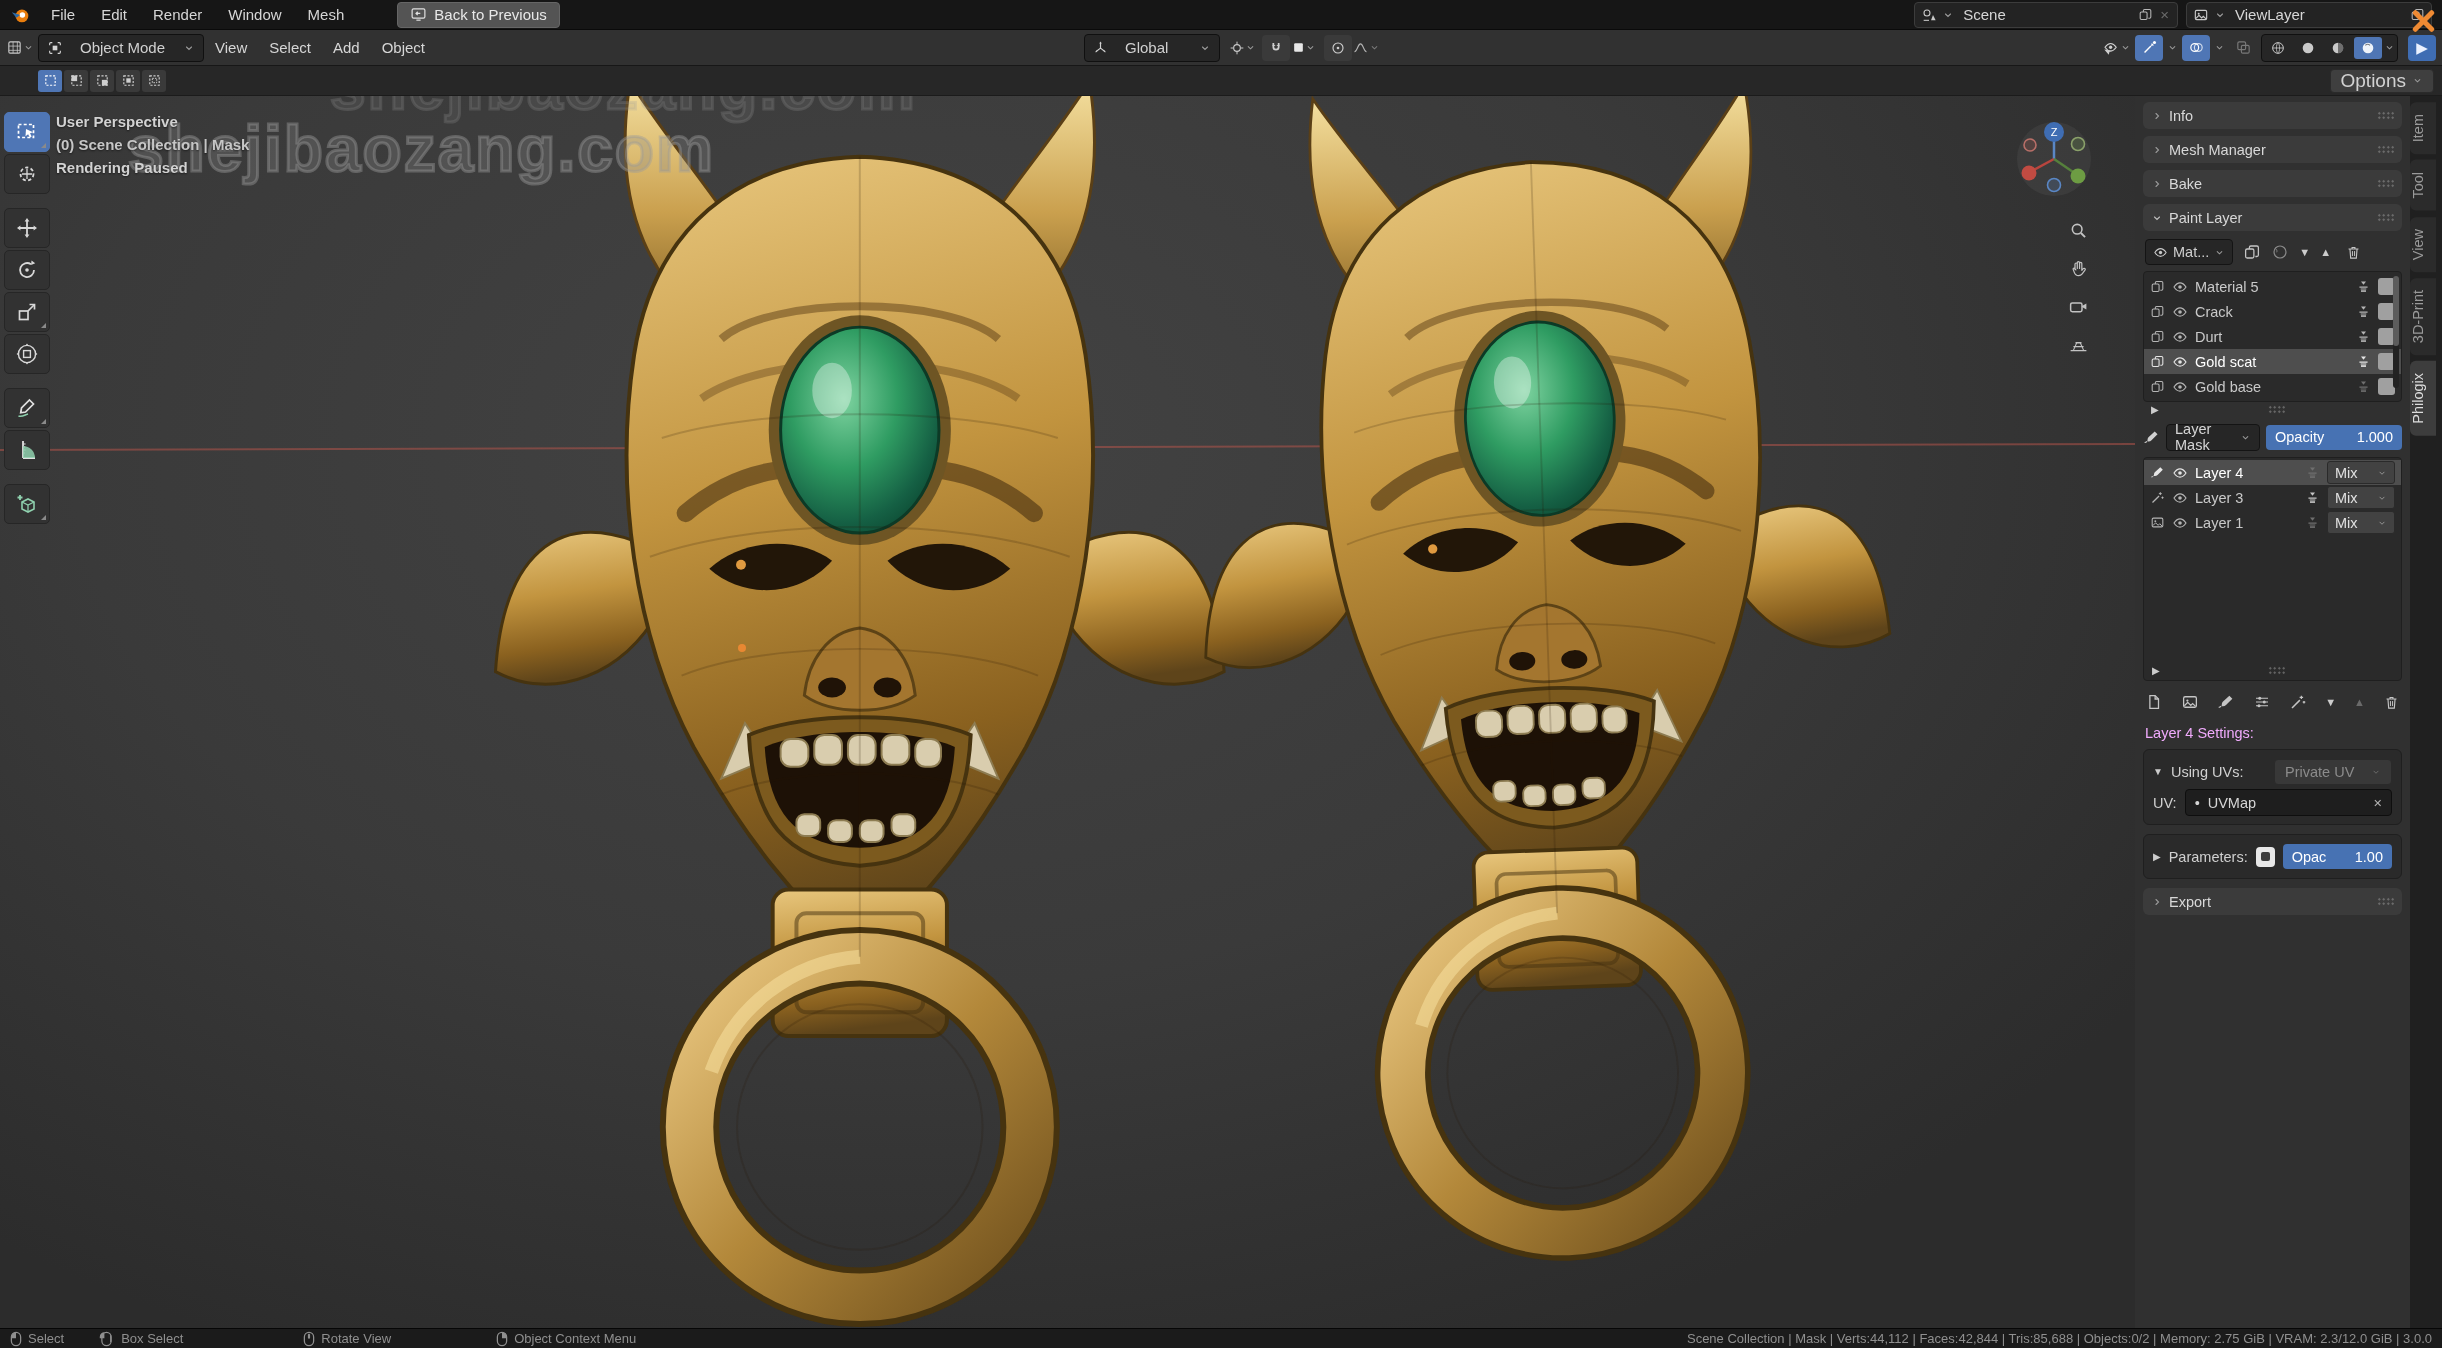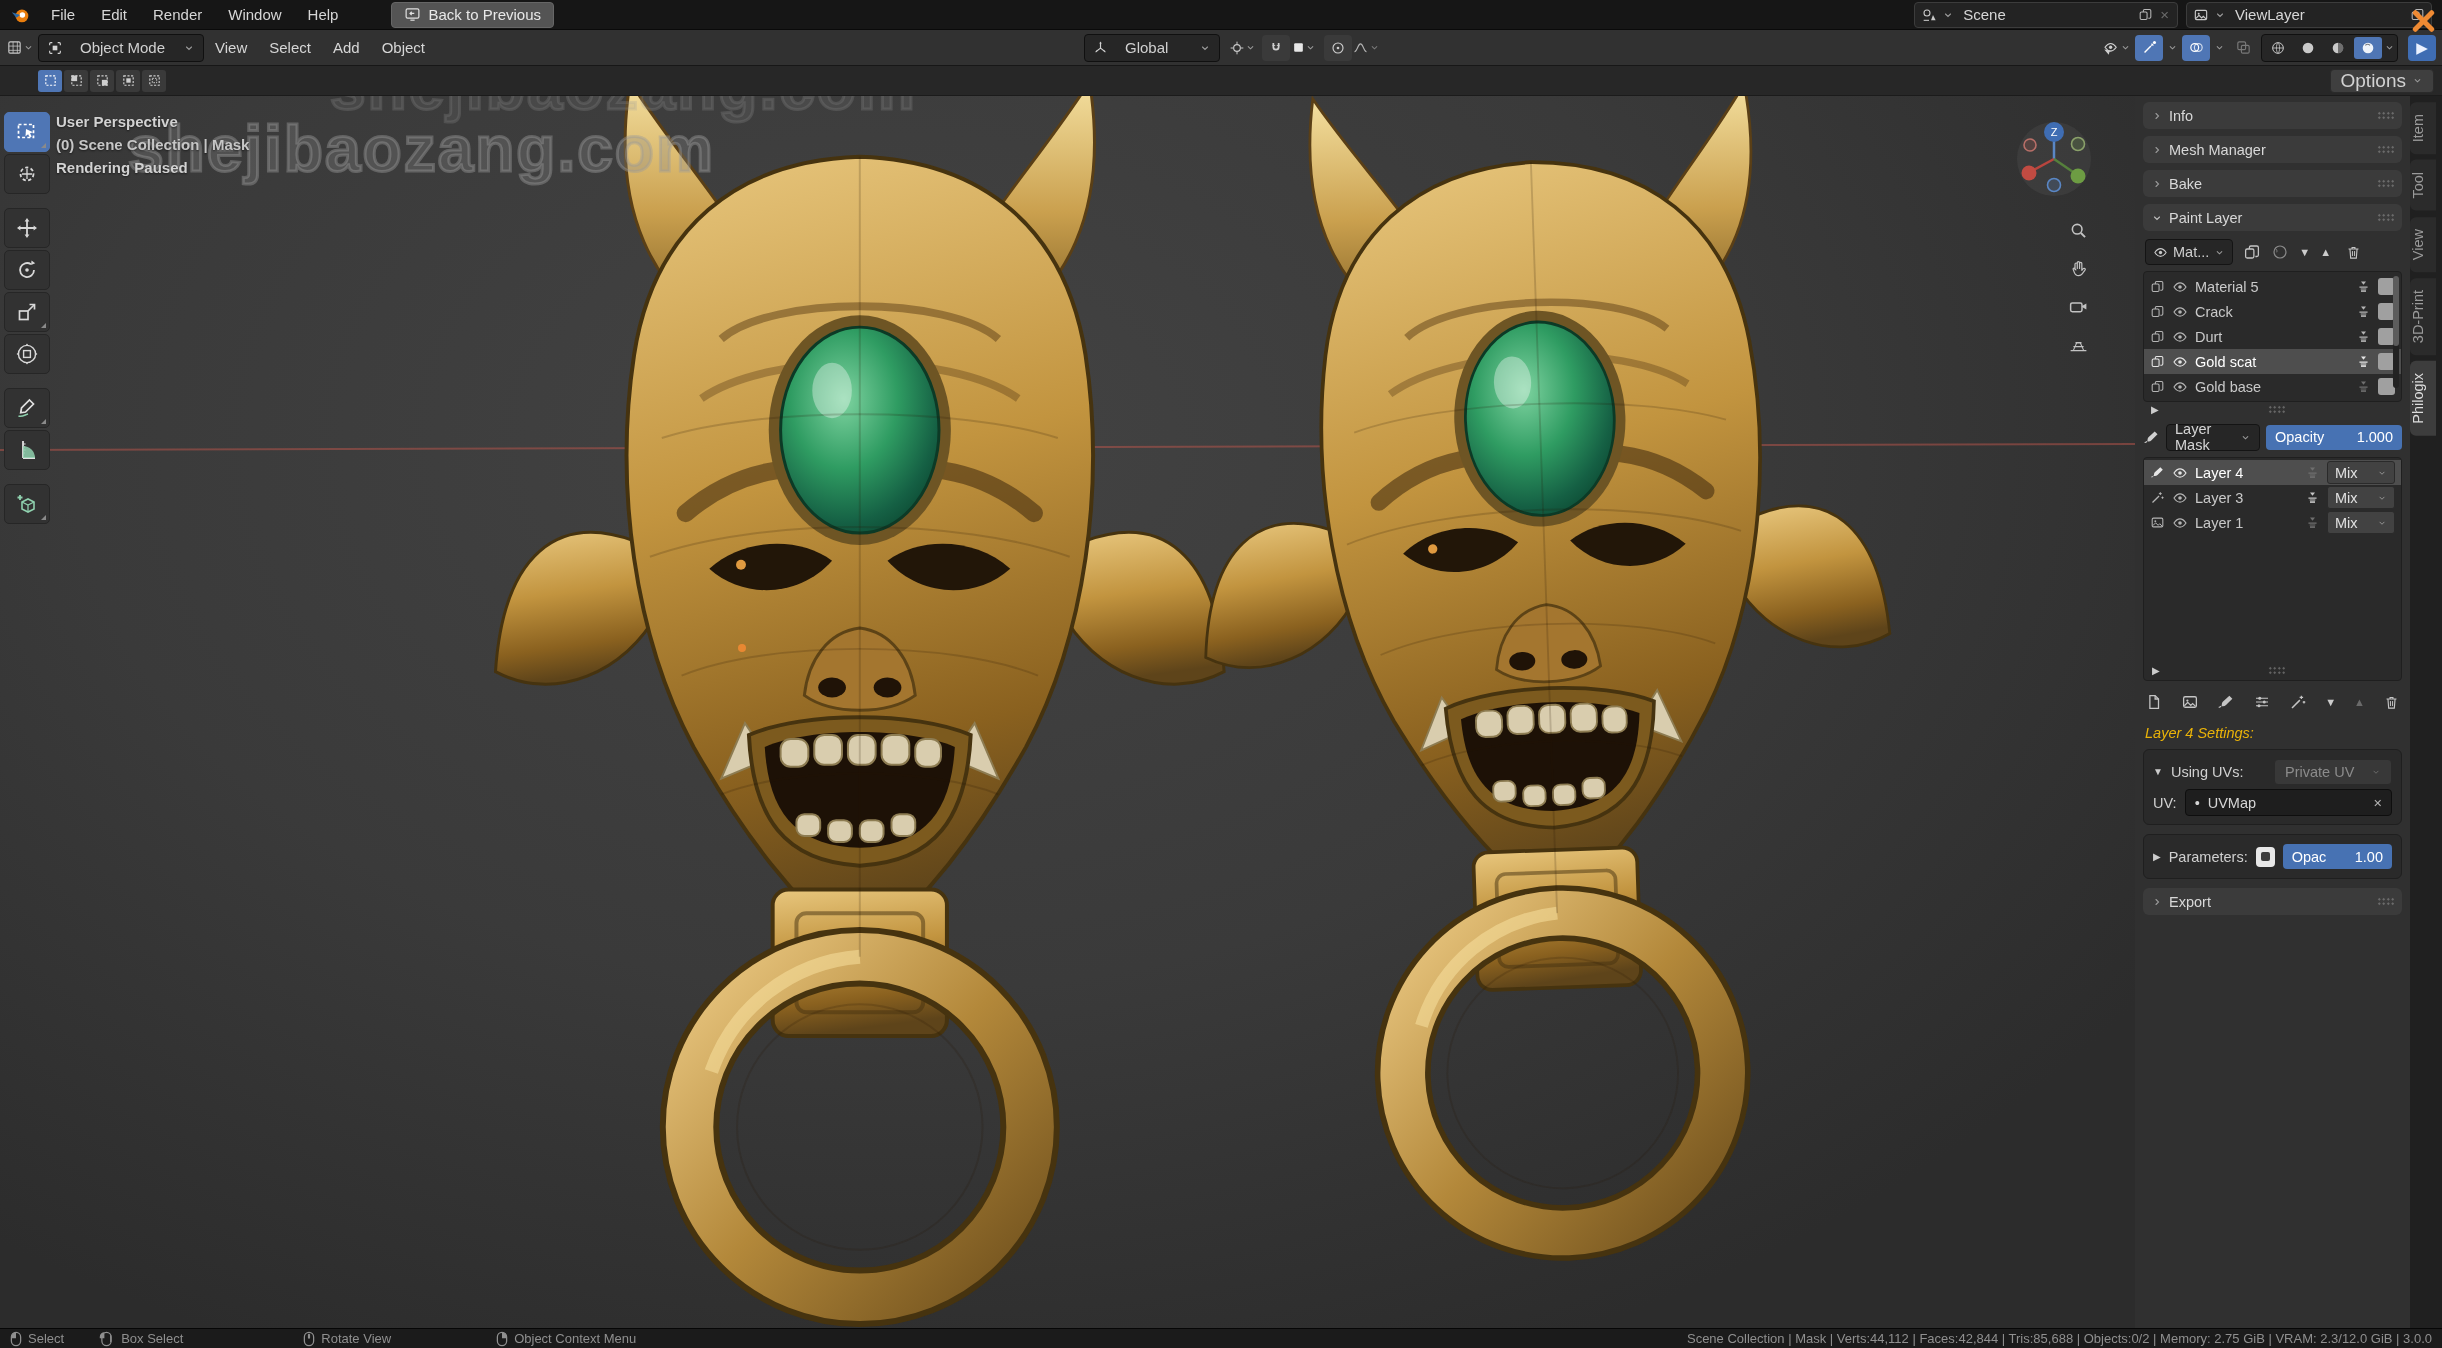--- a/index.html
+++ b/index.html
@@ -96,21 +96,21 @@
   .list-foot .dots{margin:0 auto}
   .lmrow{display:flex;align-items:center;gap:6px;height:28px;margin:6px 0;}
   .lm-dd{display:flex;align-items:center;gap:6px;background:#262626;border:1px solid #141414;border-radius:4px;
          height:25px;padding:0 8px;flex:1;color:#d6d6d6}
   .slider{display:flex;align-items:center;justify-content:space-between;background:#4772b3;border-radius:4px;
           height:25px;padding:0 9px;color:#fff;width:118px;}
   .mixbtn{display:flex;align-items:center;gap:6px;background:#424242;border:1px solid #2a2a2a;border-radius:3px;
           height:21px;padding:0 7px;color:#e0e0e0;width:52px;justify-content:space-between;}
   .spacer-empty{height:128px}
   .ltools{display:flex;align-items:center;justify-content:space-between;height:30px;margin:6px 2px;color:#c5c5c5;}
-  .settings-title{color:#eab308;margin:8px 2px 8px 2px;font-style:italic;}
+  .settings-title{color:#f0abfc;margin:8px 2px 8px 2px;}
   .setbox{background:#2a2a2a;border:1px solid #1f1f1f;border-radius:6px;padding:8px 9px;margin-bottom:9px;}
   .setrow{display:flex;align-items:center;gap:8px;height:27px;color:#d0d0d0}
   .privbtn{margin-left:auto;display:flex;align-items:center;gap:10px;background:#383838;border:1px solid #2a2a2a;
            border-radius:4px;height:24px;padding:0 10px;color:#8b8b8b;width:96px;justify-content:space-between}
   .uvfield{flex:1;display:flex;align-items:center;gap:8px;background:#1e1e1e;border:1px solid #0e0e0e;
            border-radius:4px;height:25px;padding:0 9px;color:#d6d6d6}
   .uvfield .x{margin-left:auto;color:#b5b5b5}
   .chk{width:20px;height:20px;background:#e8e8e8;border-radius:4px;display:flex;align-items:center;justify-content:center}
   .chk i{width:9px;height:9px;background:#3c3c3c;border-radius:2px;display:block}
   .tri{font-size:11px;color:#cccccc}
@@ -314,21 +314,21 @@
       <svg width="22" height="22" viewBox="0 0 24 24">
           <circle cx="13" cy="13" r="7" fill="#e87d0d"></circle>
           <circle cx="13.5" cy="12" r="3" fill="#fff"></circle>
           <path d="M2 9l9 3-4 3z" fill="#2d6ca8"></path>
         </svg>
     </span>
     <span class="menu-item">File</span>
     <span class="menu-item">Edit</span>
     <span class="menu-item">Render</span>
     <span class="menu-item">Window</span>
-    <span class="menu-item">Help</span>
+    <span class="menu-item">Mesh</span>
     <div class="backbtn">
       <svg class="ic" width="17" height="17" viewBox="0 0 24 24">
           <use href="#s-monback" color="#e0e0e0"></use>
         </svg>
       <span>Back to Previous</span>
     </div>
     <div class="topbar-right">
       <div class="idblock">
         <svg class="ic" width="16" height="16" viewBox="0 0 24 24">
             <use href="#s-sceneobj" color="#c9c9c9"></use>

